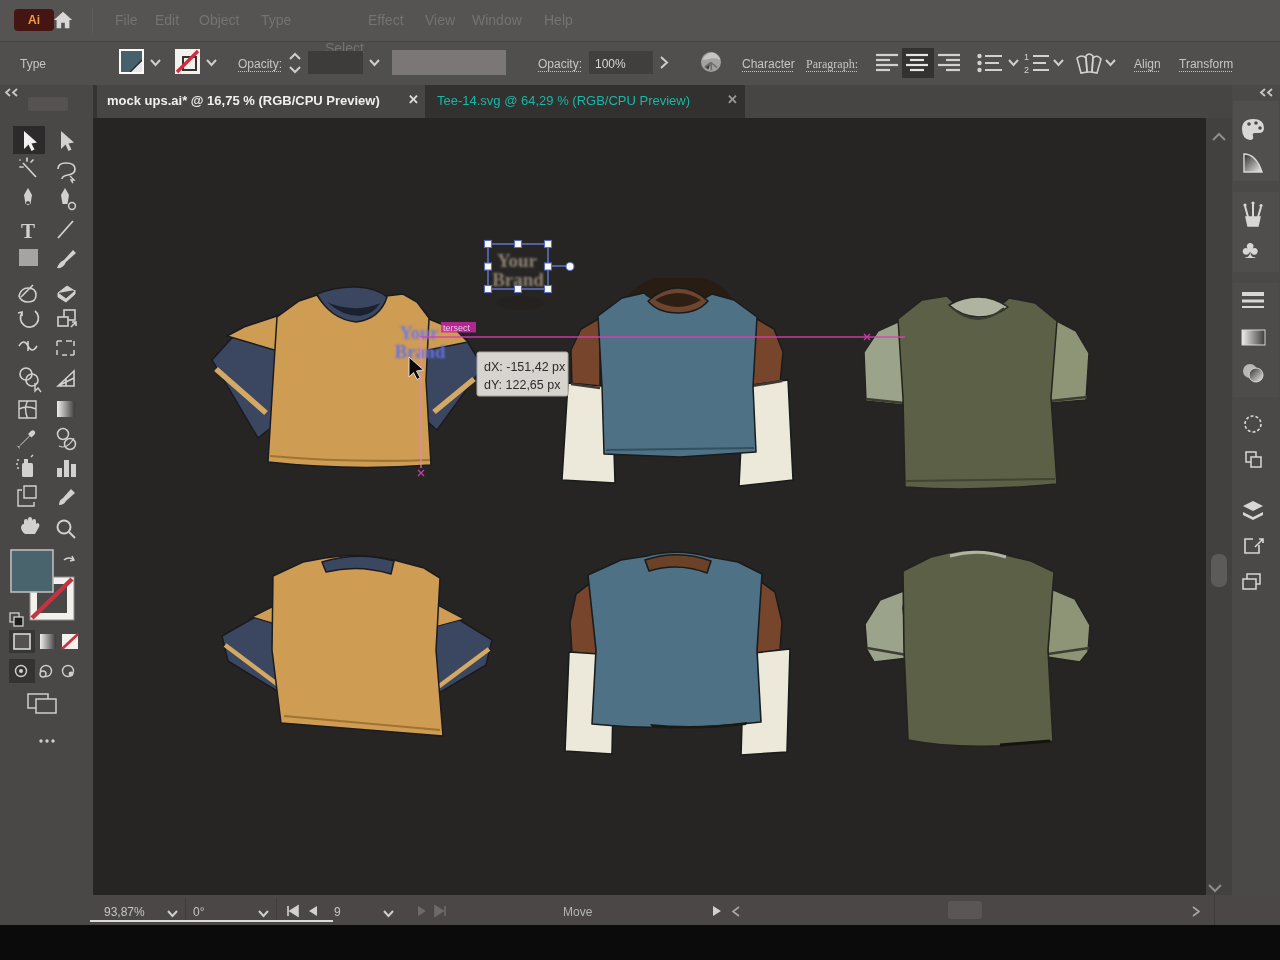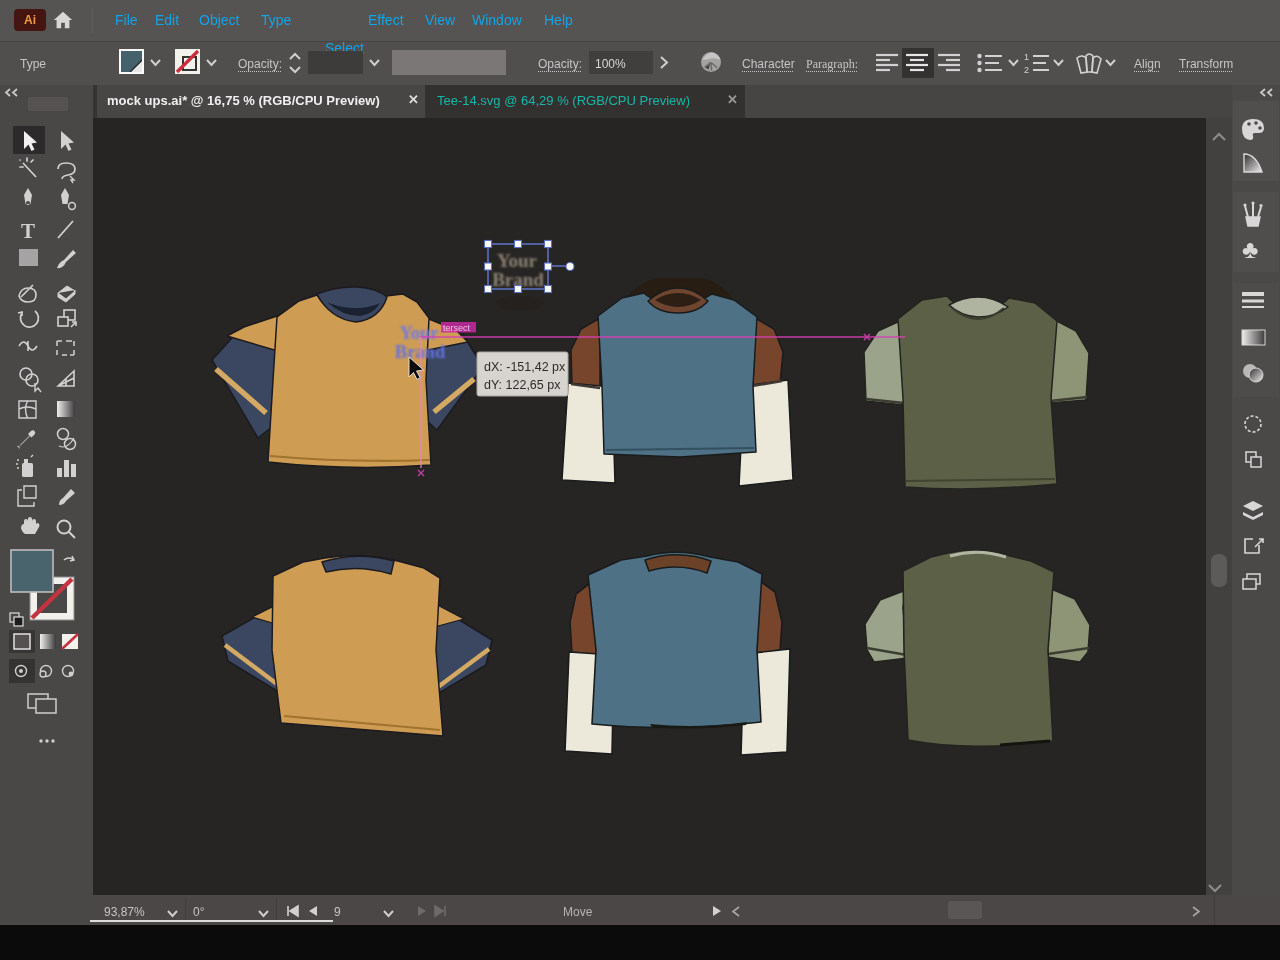--- a/index.html
+++ b/index.html
@@ -9,39 +9,39 @@
   #menubar{left:0;top:0;width:1280px;height:41px;background:#565353;}
   #ctrlbar{left:0;top:41px;width:1280px;height:44px;background:#514e4e;border-top:1px solid #474343;box-sizing:border-box;}
   #tabbar{left:0;top:85px;width:1280px;height:33px;background:#474444;}
   #leftpanel{left:0;top:85px;width:93px;height:840px;background:#4a4747;}
   #rightrail{left:1206px;top:118px;width:26px;height:777px;background:#434040;}
   #rightpanel{left:1232px;top:85px;width:48px;height:840px;background:#4b4848;}
   #rightpanelbg{left:1206px;top:85px;width:74px;height:33px;background:#474444;}
   #canvas{left:93px;top:118px;width:1113px;height:777px;background:#272424;}
   #statusbar{left:93px;top:895px;width:1187px;height:30px;background:#4b4747;}
   #blackbottom{left:0;top:925px;width:1280px;height:35px;background:#0c0b0b;}
-  .menuitem{position:absolute;top:12px;font-size:14px;color:#0ea5e9;}
+  .menuitem{position:absolute;top:12px;font-size:14px;color:#737373;}
   .lbl{position:absolute;font-size:12px;color:#c6c4c4;}
   .ulbl{text-decoration:underline dotted;text-underline-offset:3px;}
   .tabtxt{position:absolute;top:8px;font-size:13px;}
 </style>
 </head>
 <body>
 <div id="menubar" class="abs"></div>
 <div id="ctrlbar" class="abs"></div>
 <div id="tabbar" class="abs"></div>
 <div id="canvas" class="abs"></div>
 <div id="leftpanel" class="abs"></div>
 <div id="rightrail" class="abs"></div>
 <div id="rightpanelbg" class="abs"></div>
 <div id="rightpanel" class="abs"></div>
 <div id="statusbar" class="abs"></div>
 <div id="blackbottom" class="abs"></div>
 
-<div class="abs" style="left:14px;top:9px;width:32px;height:22px;background:#451511;border-radius:4px;text-align:center;">
+<div class="abs" style="left:14px;top:9px;width:40px;height:22px;background:#451511;border-radius:4px;text-align:center;">
   <span style="font-size:12px;font-weight:bold;color:#ef9b3e;line-height:22px;">Ai</span>
 </div>
 <svg class="abs" style="left:52px;top:9px;" width="22" height="22" viewBox="0 0 24 24">
   <path d="M12 3 L22 12 L19 12 L19 21 L14 21 L14 15 L10 15 L10 21 L5 21 L5 12 L2 12 Z" fill="#d8d6d6"></path>
 </svg>
 <div class="abs" style="left:92px;top:8px;width:1px;height:25px;background:#615d5d;"></div>
 <span class="menuitem" style="left:115px;">File</span>
 <span class="menuitem" style="left:155px;">Edit</span>
 <span class="menuitem" style="left:199px;">Object</span>
 <span class="menuitem" style="left:261px;">Type</span>

